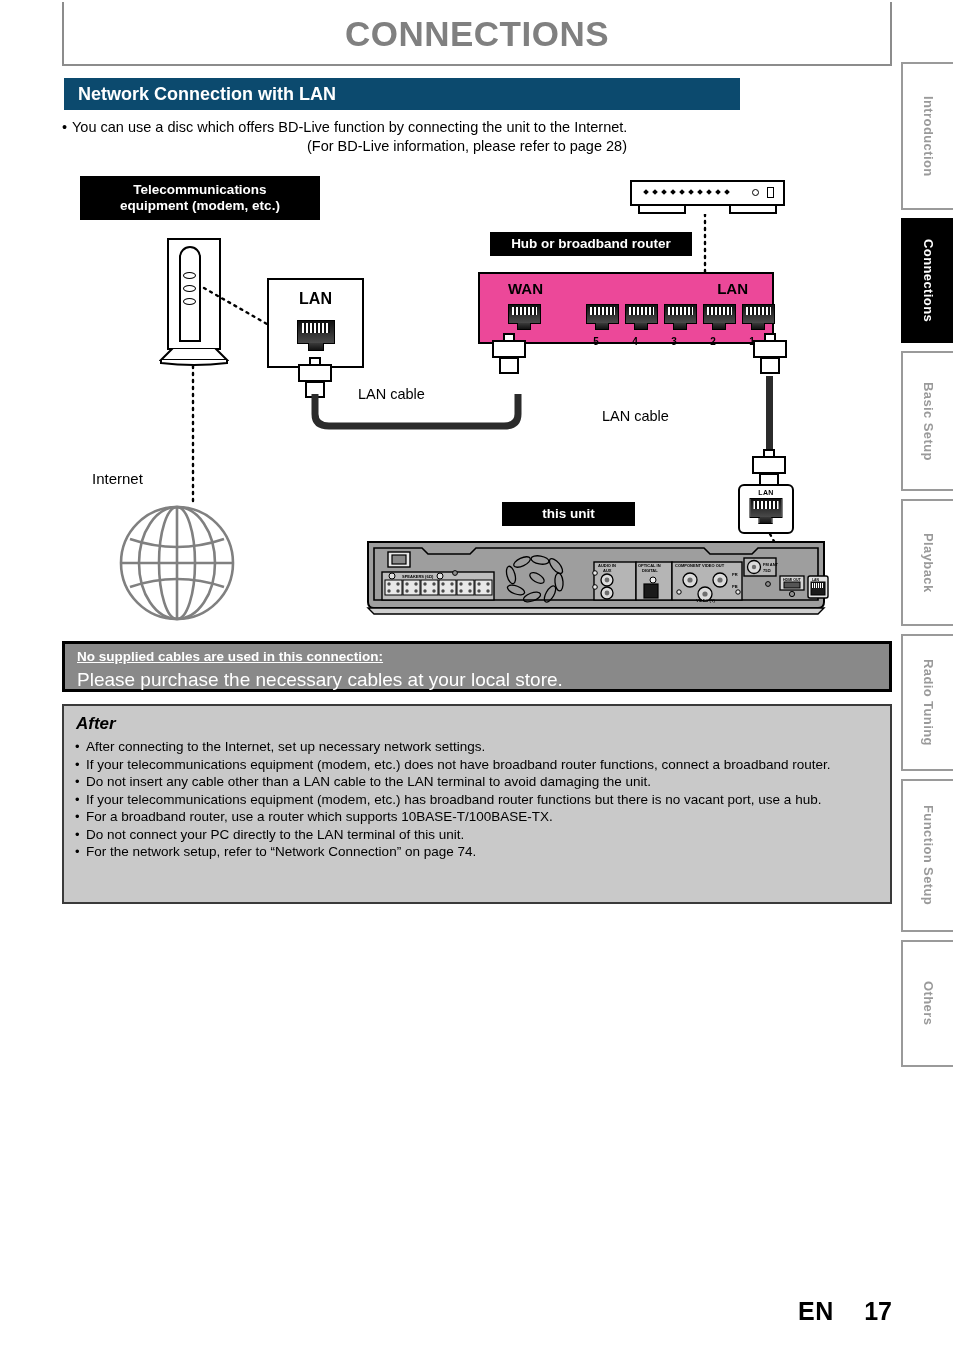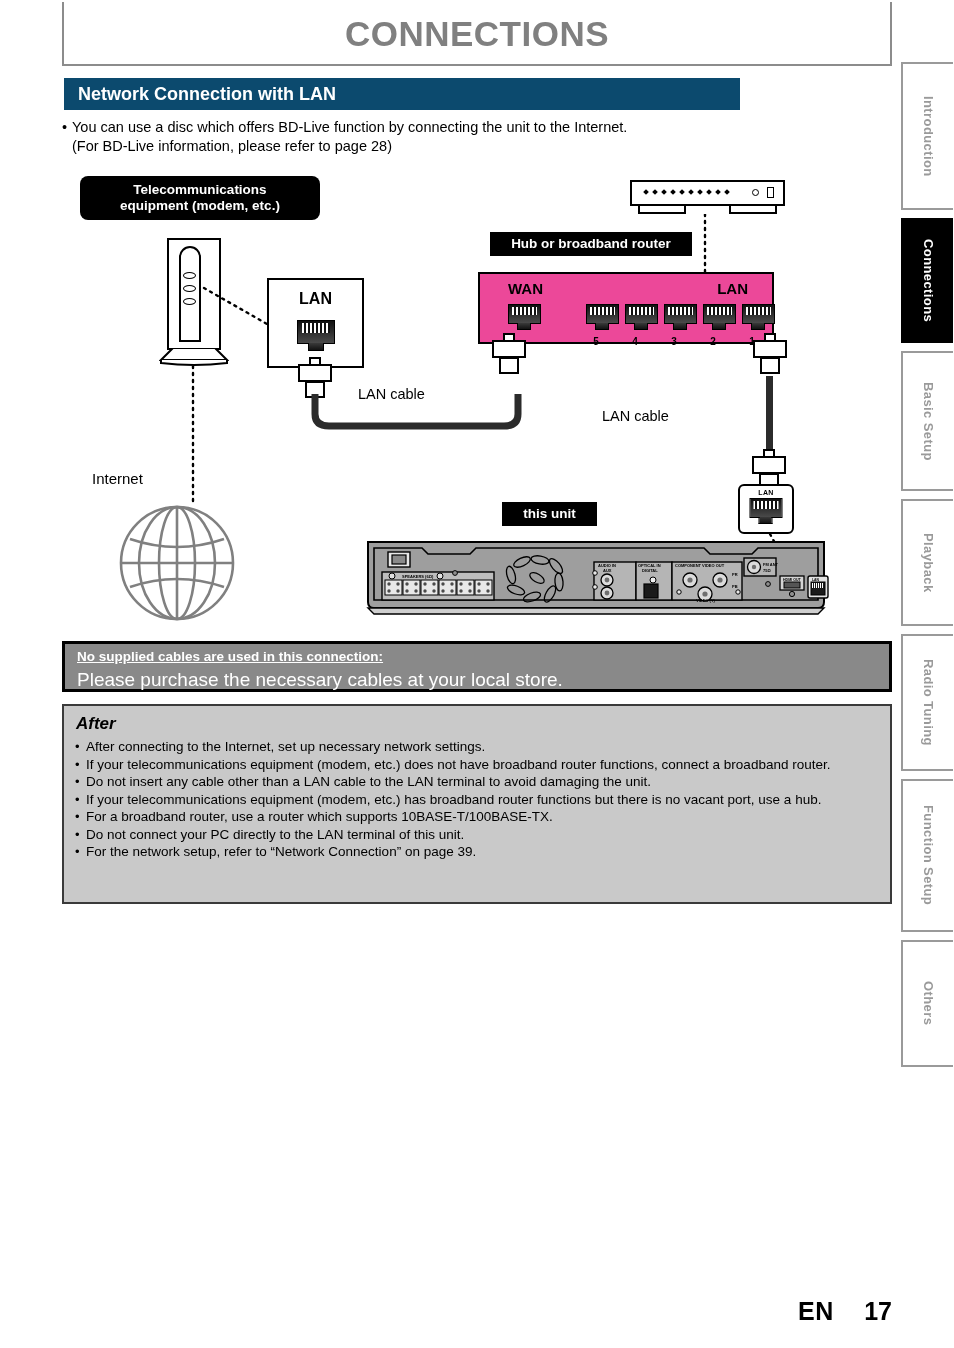--- a/index.html
+++ b/index.html
@@ -38,38 +38,38 @@
     position:absolute; left:14px; top:6px;
     color:#fff; font-size:18px; font-weight:bold;
   }
 
   
   .intro {
     position:absolute; left:62px; top:118px; width:800px;
     font-size:14.5px; line-height:19px;
   }
   .intro .b { display:inline-block; width:10px; }
-  .intro .l2 { padding-left:10px; display:block; }
+  .intro .l2 { padding-left:10px; display:block;text-align:center; }
 
   
   #diagram { position:absolute; left:62px; top:168px; width:830px; height:465px; }
 
   .blk-label {
     position:absolute; background:#000; color:#fff;
     font-weight:bold; font-size:13.5px; text-align:center;
     display:flex; align-items:center; justify-content:center;
     line-height:16px;
   }
 
   
-  .lbl-telecom { left:18px; top:8px; width:240px; height:44px;border-radius:8px; }
+  .lbl-telecom { left:18px; top:8px; width:240px; height:44px; }
   
   .lbl-hub { left:428px; top:64px; width:202px; height:24px; }
   
-  .lbl-thisunit { left:440px; top:334px; width:95px; height:24px;text-align:right; }
+  .lbl-thisunit { left:440px; top:334px; width:133px; height:24px;text-align:right; }
 
   
   .modem { position:absolute; left:105px; top:70px; width:54px; height:130px; }
   .modem .body { position:absolute; left:0; top:0; width:54px; height:112px; border:2.2px solid #000; background:#fff; }
   .modem .inner { position:absolute; left:12px; top:8px; width:22px; height:96px; border:2px solid #000; border-radius:11px 11px 0 0; background:#fff; }
   .modem .led { position:absolute; left:16px; width:13px; height:7px; border:1.6px solid #000; border-radius:50%; background:#fff; }
   .modem .led.a { top:34px; } .modem .led.b { top:47px; } .modem .led.c { top:60px; }
   .modem .base { position:absolute; left:-8px; top:110px; width:70px; height:18px; }
 
   
@@ -519,21 +519,21 @@
 
   <div class="note">
     <div class="ntitle">After</div>
     <ul id="note-list">
         <li>After connecting to the Internet, set up necessary network settings.</li>
         <li>If your telecommunications equipment (modem, etc.) does not have broadband router functions, connect a broadband router.</li>
         <li>Do not insert any cable other than a LAN cable to the LAN terminal to avoid damaging the unit.</li>
         <li>If your telecommunications equipment (modem, etc.) has broadband router functions but there is no vacant port, use a hub.</li>
         <li>For a broadband router, use a router which supports 10BASE-T/100BASE-TX.</li>
         <li>Do not connect your PC directly to the LAN terminal of this unit.</li>
-        <li>For the network setup, refer to “Network Connection” on page 39.</li>
+        <li>For the network setup, refer to “Network Connection” on page 74.</li>
       </ul>
   </div>
 
   <div id="tabs">
       <div class="tab" style="top: 0px; height: 148px;">
         <span>Introduction</span>
       </div>
       <div class="tab active" style="top: 156px; height: 125px;">
         <span>Connections</span>
       </div>

